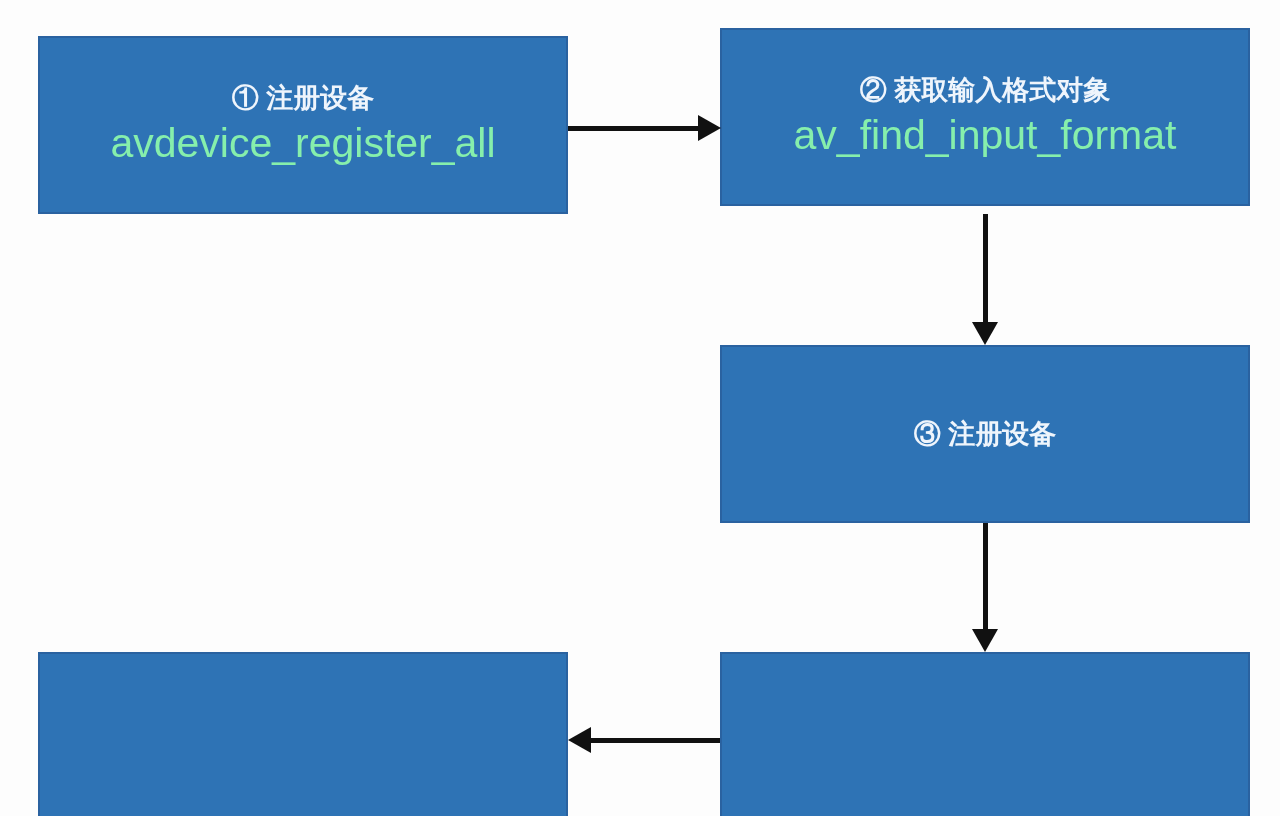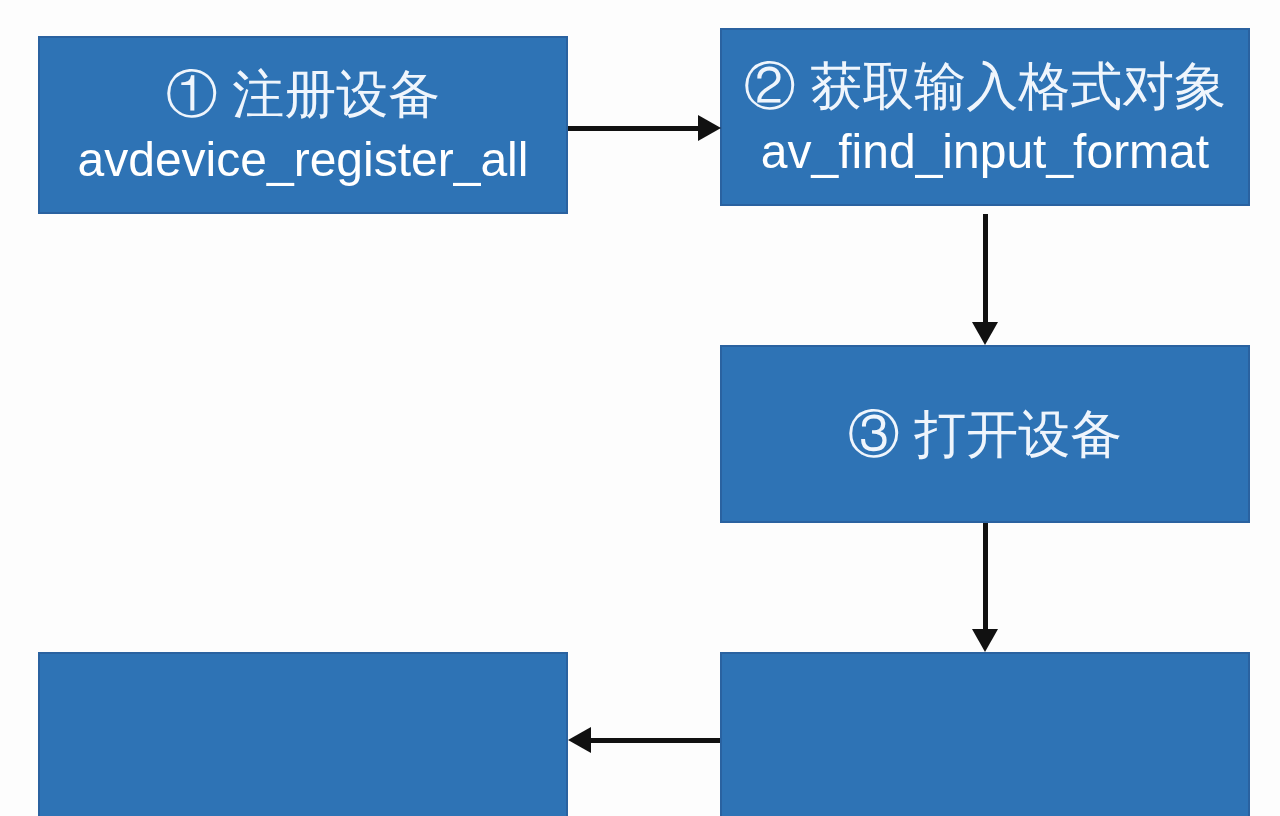--- a/index.html
+++ b/index.html
@@ -25,28 +25,28 @@
     box-sizing: border-box;
     background: #2E73B5;
     border: 2px solid #2A62A0;
     display: flex;
     flex-direction: column;
     align-items: center;
     justify-content: center;
   }
   .flow-box .box-title {
     color: #EFF5FC;
-    font-size: 52px;
+    font-size: 27px;
     line-height: 1.35;
     white-space: nowrap;
-    font-weight: 400;
+    font-weight: 700;
   }
   .flow-box .box-func {
-    color: #ffffff;
-    font-size: 48px;
+    color: #86efac;
+    font-size: 41px;
     line-height: 1.3;
     white-space: nowrap;
     font-weight: 400;
   }
   #box-step1 { left: 38px;  top: 36px;  }
   #box-step2 { left: 720px; top: 28px; justify-content: center;  }
   #box-step3 { left: 720px; top: 345px; }
   #box-step4 { left: 720px; top: 652px; }
   #box-step5 { left: 38px;  top: 652px; }
 
@@ -101,21 +101,21 @@
     <div class="box-title">① 注册设备</div>
     <div class="box-func">avdevice_register_all</div>
   </div>
 
   <div class="flow-box" id="box-step2">
     <div class="box-title">② 获取输入格式对象</div>
     <div class="box-func">av_find_input_format</div>
   </div>
 
   <div class="flow-box" id="box-step3">
-    <div class="box-title">③ 打开设备</div>
+    <div class="box-title">③ 注册设备</div>
   </div>
 
   <div class="flow-box" id="box-step4">
   </div>
 
   <div class="flow-box" id="box-step5">
   </div>
 
   <div class="arrow-line" id="arrow-1-line"></div>
   <div class="arrow-head" id="arrow-1-head"></div>

